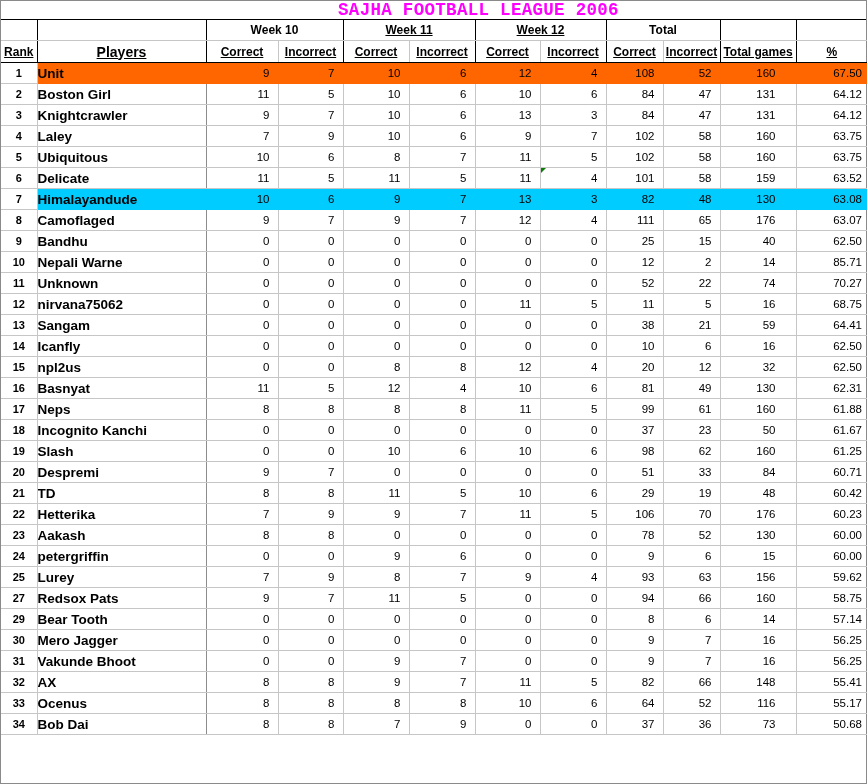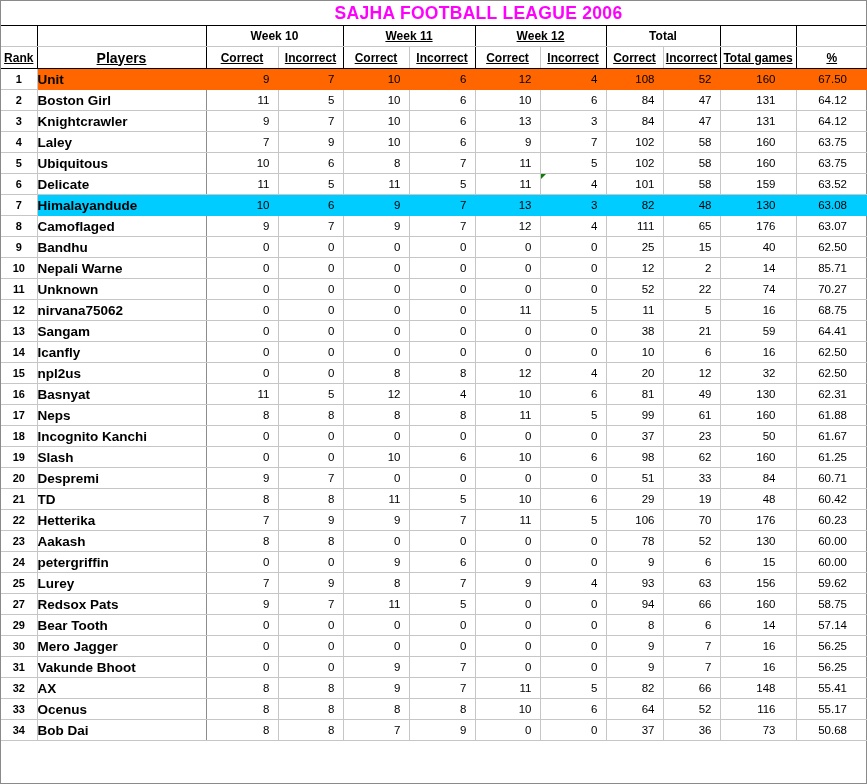--- a/index.html
+++ b/index.html
@@ -1,19 +1,19 @@
 <!DOCTYPE html>
 <html><head>
 <meta charset="utf-8">
 <style>
   html,body { margin:0; padding:0; background:#ffffff; font-family:"Liberation Sans","DejaVu Sans",sans-serif; }
   .sheet { width:867px; height:784px; box-sizing:border-box; border:1px solid #8a8a8a; background:#fff; }
 
-  .title-row { height:25px; box-sizing:border-box; border-bottom:1px solid #000;
-               display:flex; align-items:center; justify-content:center; padding-left:90px; }
+  .title-row { height:19px; box-sizing:border-box; border-bottom:1px solid #000;
+               display:flex; align-items:center; justify-content:center; padding-left:90px;font-family:Liberation Mono, monospace; }
   .title { color:#FF00FF; font-weight:bold; font-size:17.5px; letter-spacing:.3px; white-space:nowrap; }
 
   table { border-collapse:collapse; table-layout:fixed; width:865px; }
   td { height:20px; padding:0; margin:0; vertical-align:middle; white-space:nowrap; overflow:hidden;
        font-size:11.5px; color:#000;
        border-right:1px solid #C6C6C6; border-bottom:1px solid #C6C6C6; }
 
   tr.weekrow td { height:20px; }
   tr.headrow td { height:21px; border-bottom:1px solid #000;text-decoration:underline; }
 
@@ -21,21 +21,21 @@
   .u   { text-decoration:underline; }
   .bR  { border-right:1px solid #000; }
   .end { border-right:0; }
   .players-h { font-size:14px; }
 
   .rk  { text-align:center; font-weight:bold; font-size:11px; }
   .pl  { font-weight:bold; font-size:13.5px; padding-left:0; border-right:0; }
   .num { text-align:right; padding-right:8px; }
   .dk  { border-left:1px solid #8c8c8c; }
   .games { padding-right:20px; }
-  .pct   { padding-right:20px; }
+  .pct   { padding-right:5px; }
 
   tr.hl1 td { background:#FF6600; }
   tr.hl2 td { background:#00CCFF; }
   tr.hl1 td.pl, tr.hl1 td.num { border-right-color:#FF6600; border-bottom-color:#FF6600; }
   tr.hl2 td.pl, tr.hl2 td.num { border-right-color:#00CCFF; border-bottom-color:#00CCFF;margin-left:20px; }
   tr.hl1 td.dk, tr.hl2 td.dk { border-left:0; }
   tr.hl1 td.rk, tr.hl2 td.rk { background:#fff; border-right-color:#C6C6C6; border-bottom-color:#C6C6C6; }
 
   td.tri { position:relative; }
   .err { position:absolute; top:0; left:0; width:0; height:0;

